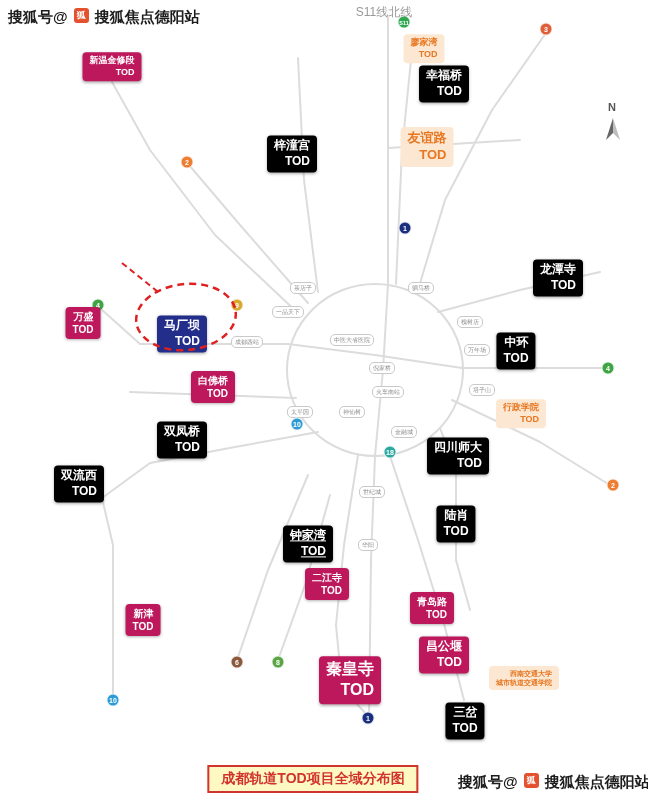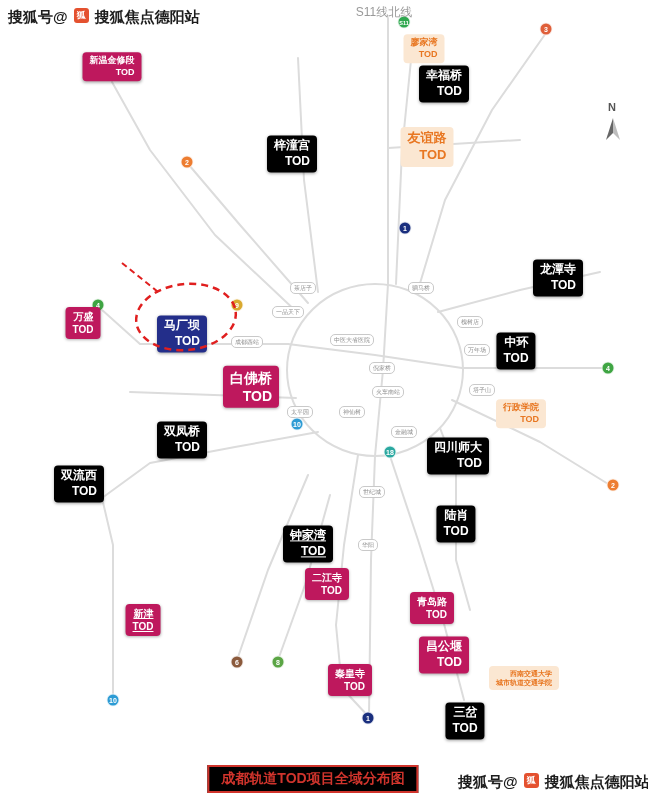--- a/index.html
+++ b/index.html
@@ -26,21 +26,21 @@
   .tod.pale   { background:#FBE7D2; color:#E87722; box-shadow:none; }
 
   .watermark { position:absolute; z-index:6; display:flex; align-items:flex-start; gap:6px;
                font-size:15px; font-weight:bold; color:#1d1d1d; white-space:nowrap; }
   .wm-icon { width:15px; height:15px; border-radius:3px; background:#E4512F; color:#fff;
              font-size:9px; display:flex; align-items:center; justify-content:center; }
   .callout { position:absolute; z-index:5; border:2px dashed #E01F1F; background:#fff;
              font-weight:bold; font-size:14px; text-align:center; padding:4px 6px;
              line-height:1.35; color:#111; }
   .title-box { position:absolute; z-index:6; transform:translate(-50%,-50%);
-               border:2px solid #D0342C; color:#D0342C; background:#000000;
+               border:2px solid #D0342C; color:#D0342C; background:#fef9c3;
                font-size:14px; font-weight:bold; padding:3px 12px; white-space:nowrap; }
   .top-label { position:absolute; z-index:2; transform:translate(-50%,0);
                font-size:12px; color:#999; white-space:nowrap; }
   .north-n { position:absolute; z-index:2; font-size:11px; font-weight:bold; color:#555; }
 </style>
 </head>
 <body>
 
 <div id="stage">
 
@@ -147,33 +147,33 @@
         <div>TOD</div>
       </div>
       <div class="tod orange" style="left: 112px; top: 67px; font-size: 9px;">
         <div>新温金修段</div>
         <div>TOD</div>
       </div>
       <div class="tod orange" style="left: 83px; top: 323px; font-size: 10px;">
         <div>万盛</div>
         <div>TOD</div>
       </div>
-      <div class="tod orange" style="left: 213px; top: 387px; font-size: 14px; margin-left: 38px;">
+      <div class="tod orange" style="left: 213px; top: 387px; font-size: 10px;">
         <div>白佛桥</div>
         <div>TOD</div>
       </div>
-      <div class="tod orange" style="left: 143px; top: 620px; font-size: 10px; text-decoration: underline;">
+      <div class="tod orange" style="left: 143px; top: 620px; font-size: 10px;">
         <div>新津</div>
         <div>TOD</div>
       </div>
       <div class="tod orange" style="left: 327px; top: 584px; font-size: 10px;">
         <div>二江寺</div>
         <div>TOD</div>
       </div>
-      <div class="tod orange" style="left: 350px; top: 680px; font-size: 10px;">
+      <div class="tod orange" style="left: 350px; top: 680px; font-size: 16px;">
         <div>秦皇寺</div>
         <div>TOD</div>
       </div>
       <div class="tod orange" style="left: 432px; top: 608px; font-size: 10px;">
         <div>青岛路</div>
         <div>TOD</div>
       </div>
       <div class="tod orange" style="left: 444px; top: 655px; font-size: 12px;">
         <div>昌公堰</div>
         <div>TOD</div>

